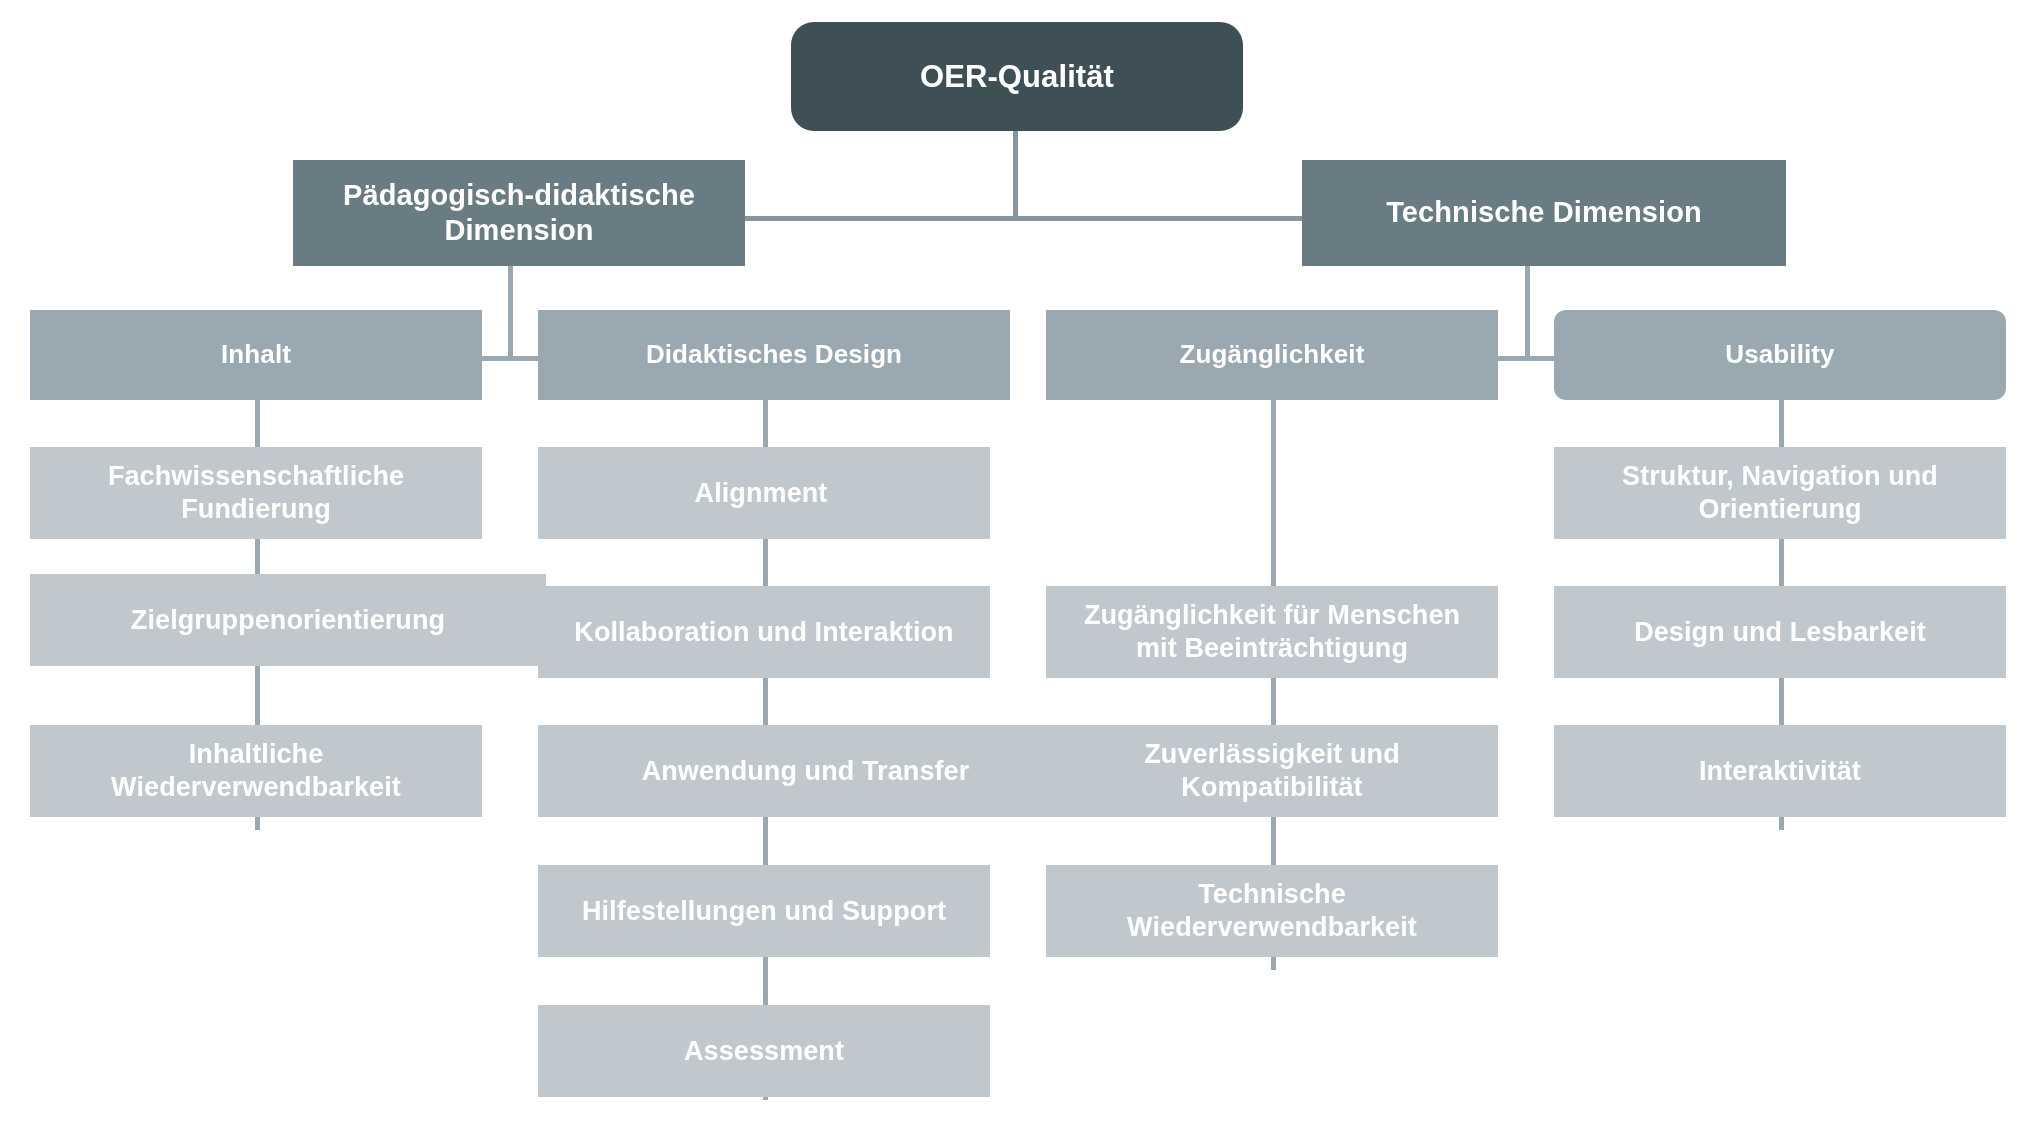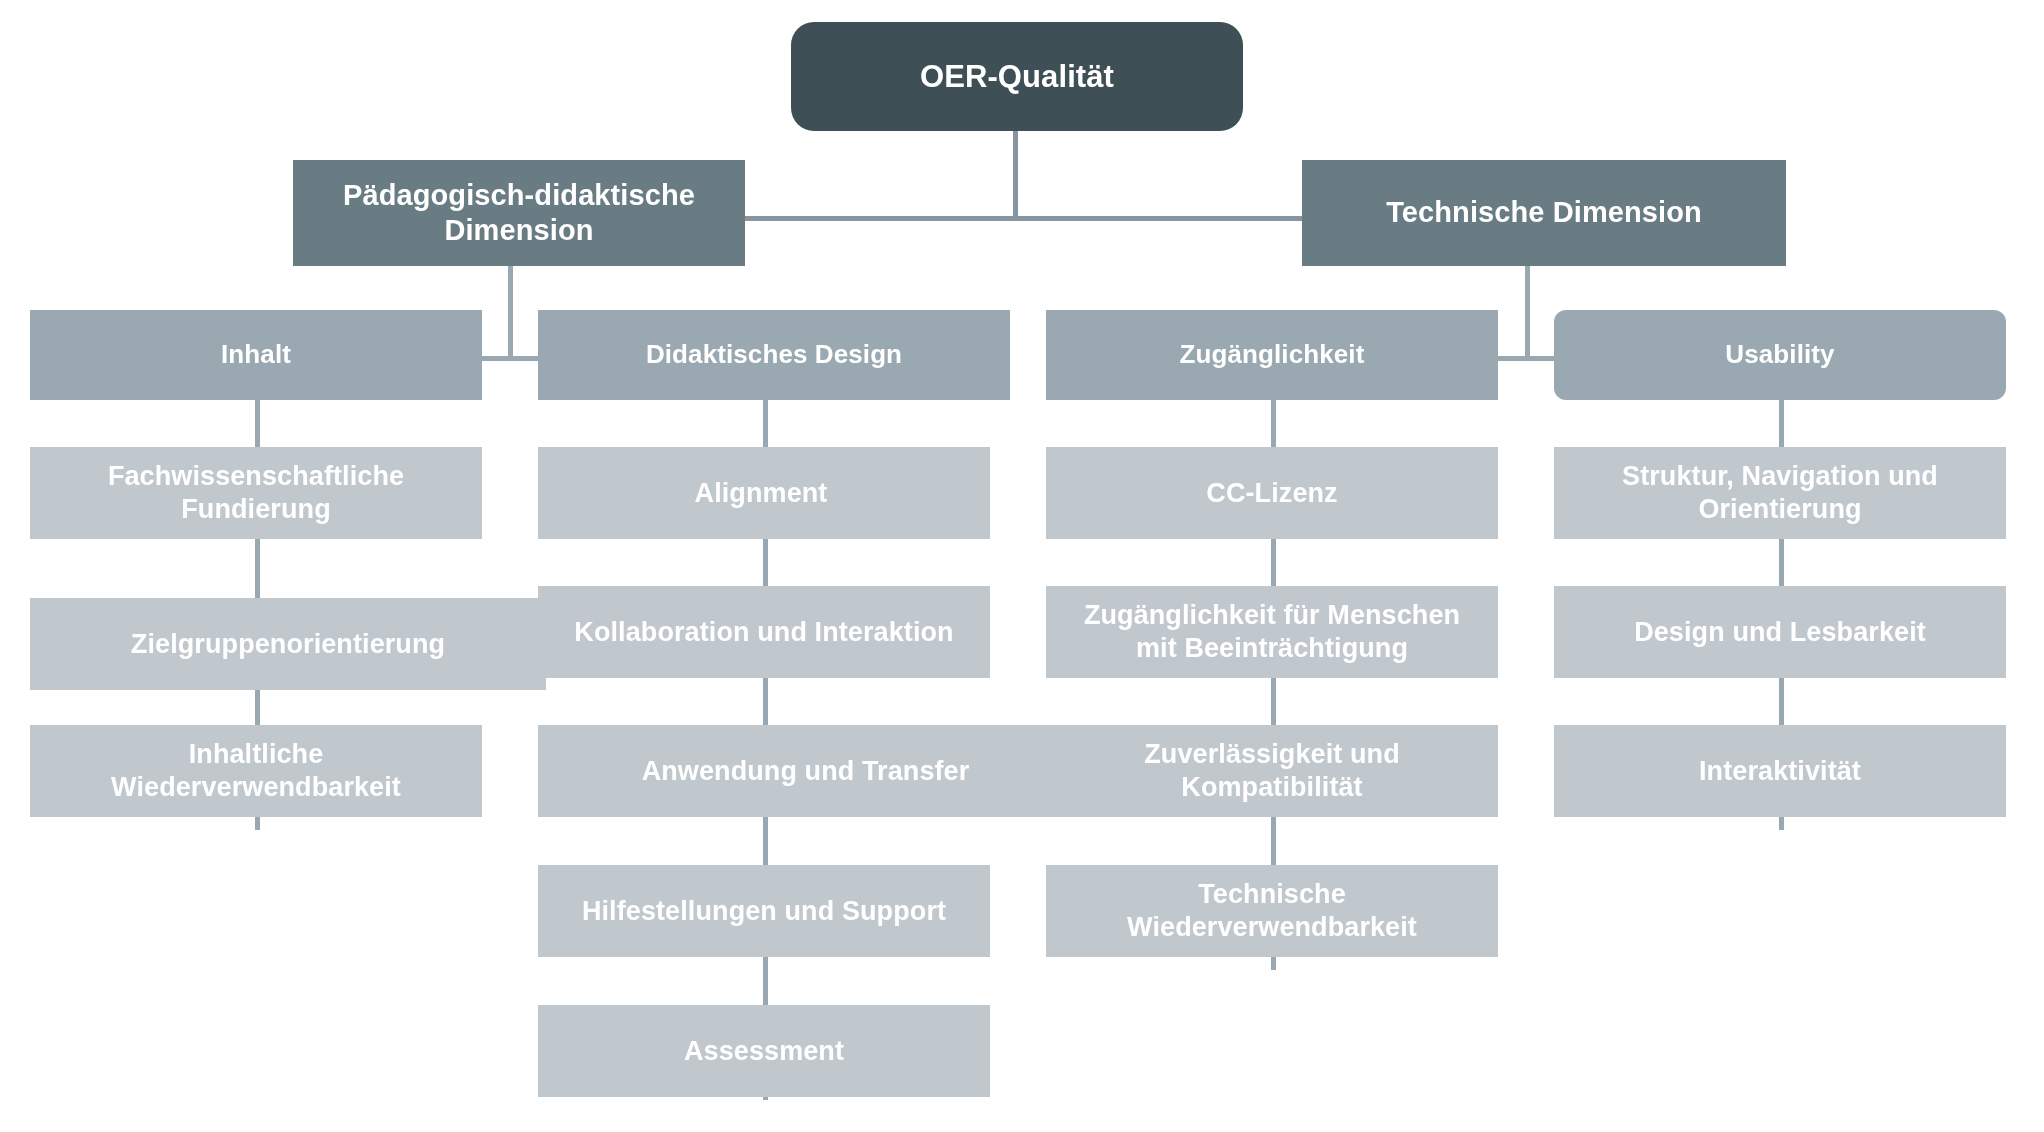--- a/index.html
+++ b/index.html
@@ -98,21 +98,21 @@
     <span class="label">Zugänglichkeit</span>
   </div>
 
   <div class="node lvl-cat" style="left:1554px; top:310px; width:452px; height:90px;border-radius:12px;">
     <span class="label">Usability</span>
   </div>
 
   <div class="node lvl-leaf" style="left:30px; top:447px; width:452px; height:92px;">
     <span class="label">Fachwissenschaftliche Fundierung</span>
   </div>
-  <div class="node lvl-leaf" style="left:30px; top:598px; width:516px; height:92px;">
+  <div class="node lvl-leaf" style="left:30px; top:574px; width:516px; height:92px;">
     <span class="label">Zielgruppenorientierung</span>
   </div>
   <div class="node lvl-leaf" style="left:30px; top:725px; width:452px; height:92px;">
     <span class="label">Inhaltliche Wiederverwendbarkeit</span>
   </div>
 
   <div class="node lvl-leaf" style="left:538px; top:447px; width:452px; height:92px;padding-left:8px;">
     <span class="label">Alignment</span>
   </div>
   <div class="node lvl-leaf" style="left:538px; top:586px; width:452px; height:92px;">
@@ -121,23 +121,20 @@
   <div class="node lvl-leaf" style="left:538px; top:725px; width:535px; height:92px;">
     <span class="label">Anwendung und Transfer</span>
   </div>
   <div class="node lvl-leaf" style="left:538px; top:865px; width:452px; height:92px;">
     <span class="label">Hilfestellungen und Support</span>
   </div>
   <div class="node lvl-leaf" style="left:538px; top:1005px; width:452px; height:92px;">
     <span class="label">Assessment</span>
   </div>
 
-  <div class="node lvl-leaf" style="left:1046px; top:447px; width:452px; height:92px;">
-    <span class="label">CC-Lizenz</span>
-  </div>
   <div class="node lvl-leaf" style="left:1046px; top:586px; width:452px; height:92px;">
     <span class="label">Zugänglichkeit für Menschen mit Beeinträchtigung</span>
   </div>
   <div class="node lvl-leaf" style="left:1046px; top:725px; width:452px; height:92px;">
     <span class="label">Zuverlässigkeit und Kompatibilität</span>
   </div>
   <div class="node lvl-leaf" style="left:1046px; top:865px; width:452px; height:92px;">
     <span class="label">Technische Wiederverwendbarkeit</span>
   </div>
 

